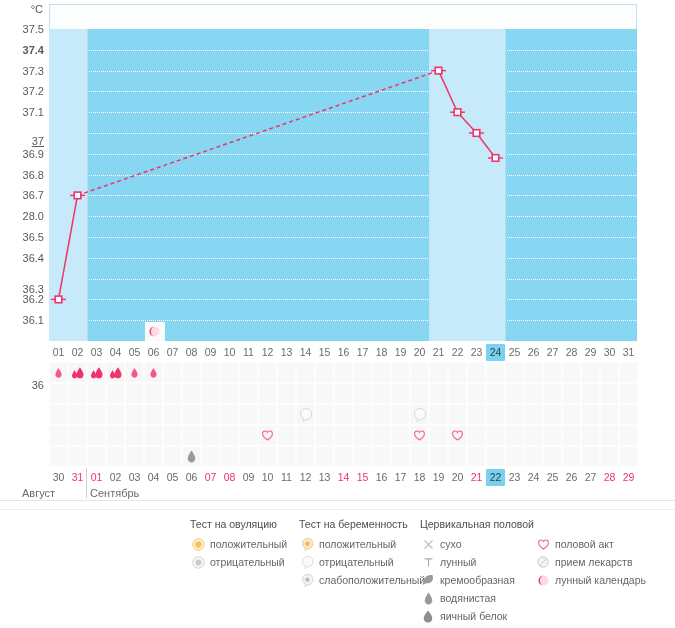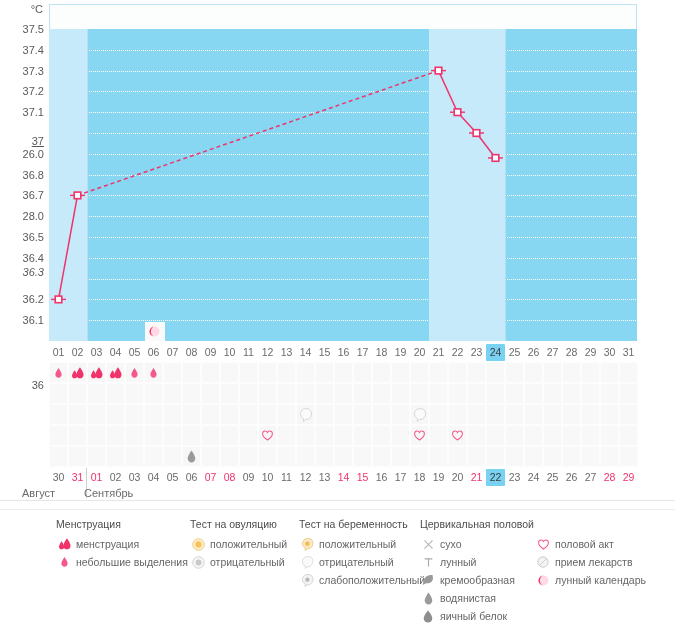--- a/index.html
+++ b/index.html
@@ -78,32 +78,32 @@
 <body>
 
 <div class="app">
 
   <div class="chart-area">
     <div class="unit-label">°C</div>
     <div class="plot-frame"></div>
     <div class="plot-fill"></div>
     <div id="yticks">
         <div class="ytick" style="top: 24px;">37.5</div>
-        <div class="ytick" style="top: 44.8px;">37.4</div>
+        <div class="ytick" style="top: 44.8px; font-weight: bold;">37.4</div>
         <div class="ytick" style="top: 65.6px;">37.3</div>
         <div class="ytick" style="top: 86.4px;">37.2</div>
         <div class="ytick" style="top: 107.2px;">37.1</div>
         <div class="ytick" style="top: 136px; text-decoration: underline;">37</div>
-        <div class="ytick" style="top: 148.8px;">26.0</div>
+        <div class="ytick" style="top: 148.8px;">36.9</div>
         <div class="ytick" style="top: 169.6px;">36.8</div>
         <div class="ytick" style="top: 190.4px;">36.7</div>
         <div class="ytick" style="top: 211.2px;">28.0</div>
         <div class="ytick" style="top: 232px;">36.5</div>
         <div class="ytick" style="top: 252.8px;">36.4</div>
-        <div class="ytick" style="top: 267px; font-style: italic;">36.3</div>
+        <div class="ytick" style="top: 284px;">36.3</div>
         <div class="ytick" style="top: 294.4px;">36.2</div>
         <div class="ytick" style="top: 315.2px;">36.1</div>
         <div class="ytick" style="top: 336px; margin-top: 44px;">36</div>
       </div>
     <div id="gridlines">
         <div class="gridline" style="top: 49.8px;"></div>
         <div class="gridline" style="top: 70.6px;"></div>
         <div class="gridline" style="top: 91.4px;"></div>
         <div class="gridline" style="top: 112.2px;"></div>
         <div class="gridline" style="top: 133px;"></div>
@@ -437,46 +437,26 @@
       <div class="datenum" style="left: 475px; width: 19px;">24</div>
       <div class="datenum" style="left: 494px; width: 19px;">25</div>
       <div class="datenum" style="left: 513px; width: 19px;">26</div>
       <div class="datenum" style="left: 532px; width: 19px;">27</div>
       <div class="datenum weekend" style="left: 551px; width: 19px;">28</div>
       <div class="datenum weekend" style="left: 570px; width: 19px;">29</div>
     </div>
   <div class="month-sep" id="monthsep" style="left: 86px;"></div>
   <div id="monthlbls">
       <div class="monthlbl" style="left: 22px;">Август</div>
-      <div class="monthlbl" style="left: 84px;">Сентябрь</div>
+      <div class="monthlbl" style="left: 90px;">Сентябрь</div>
     </div>
   <div class="axis-rule"></div>
   <div class="axis-rule2"></div>
 
   <div class="legend" id="legend">
-      <div class="lg-col" style="left: 56px;">
-        <div class="lg-title">Менструация</div>
-        <div class="lg-item">
-          <span class="lg-ico">
-            <svg width="13" height="12" viewBox="0 0 16 14">
-              <path d="M11 0 C11 0 15.4 6 15.4 9 C15.4 11.7 13.4 13.6 11 13.6 C8.6 13.6 6.6 11.7 6.6 9 C6.6 6 11 0 11 0 Z" fill="#f0336b"></path>
-              <path d="M4.4 3.5 C4.4 3.5 7.6 8.1 7.6 10.3 C7.6 12.2 6.2 13.6 4.4 13.6 C2.6 13.6 1.2 12.2 1.2 10.3 C1.2 8.1 4.4 3.5 4.4 3.5 Z" fill="#f0336b"></path>
-            </svg>
-          </span>
-          <span class="lg-txt">менструация</span>
-        </div>
-        <div class="lg-item">
-          <span class="lg-ico">
-            <svg width="7" height="10" viewBox="0 0 10 14">
-              <path d="M5 0 C5 0 9.4 6.2 9.4 9.2 C9.4 11.9 7.4 13.8 5 13.8 C2.6 13.8 0.6 11.9 0.6 9.2 C0.6 6.2 5 0 5 0 Z" fill="#f4578a"></path>
-            </svg>
-          </span>
-          <span class="lg-txt">небольшие выделения</span>
-        </div>
-      </div>
       <div class="lg-col" style="left: 190px;">
         <div class="lg-title">Тест на овуляцию</div>
         <div class="lg-item">
           <span class="lg-ico">
             <svg width="13" height="13" viewBox="0 0 14 14">
               <circle cx="7" cy="7" r="6.2" fill="#fdf0d2" stroke="#eec878" stroke-width="1"></circle>
               <circle cx="7" cy="7" r="3.4" fill="#f6c45a"></circle>
             </svg>
           </span>
           <span class="lg-txt">положительный</span>

